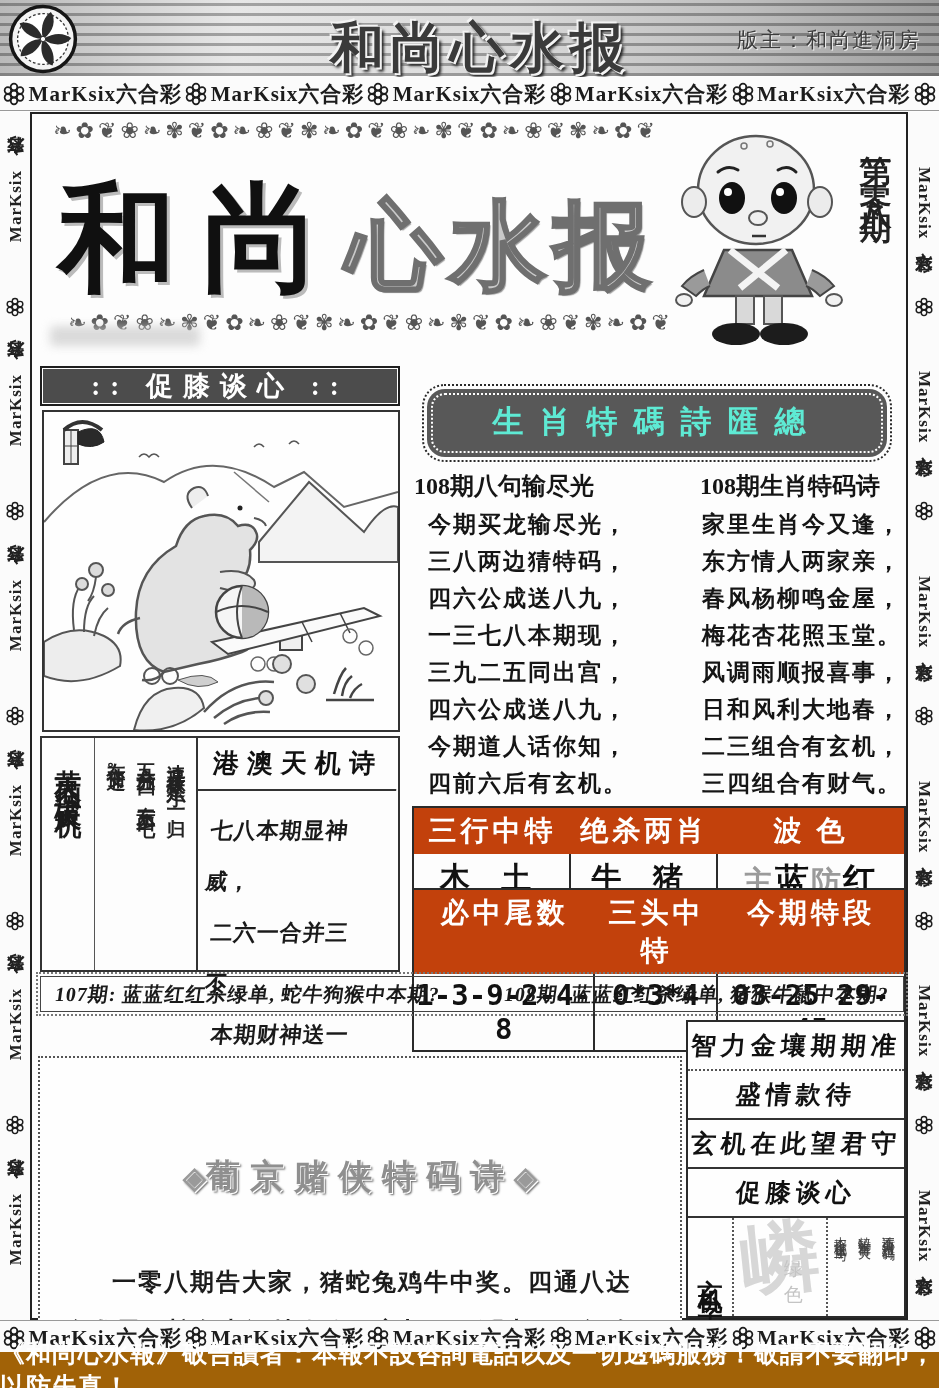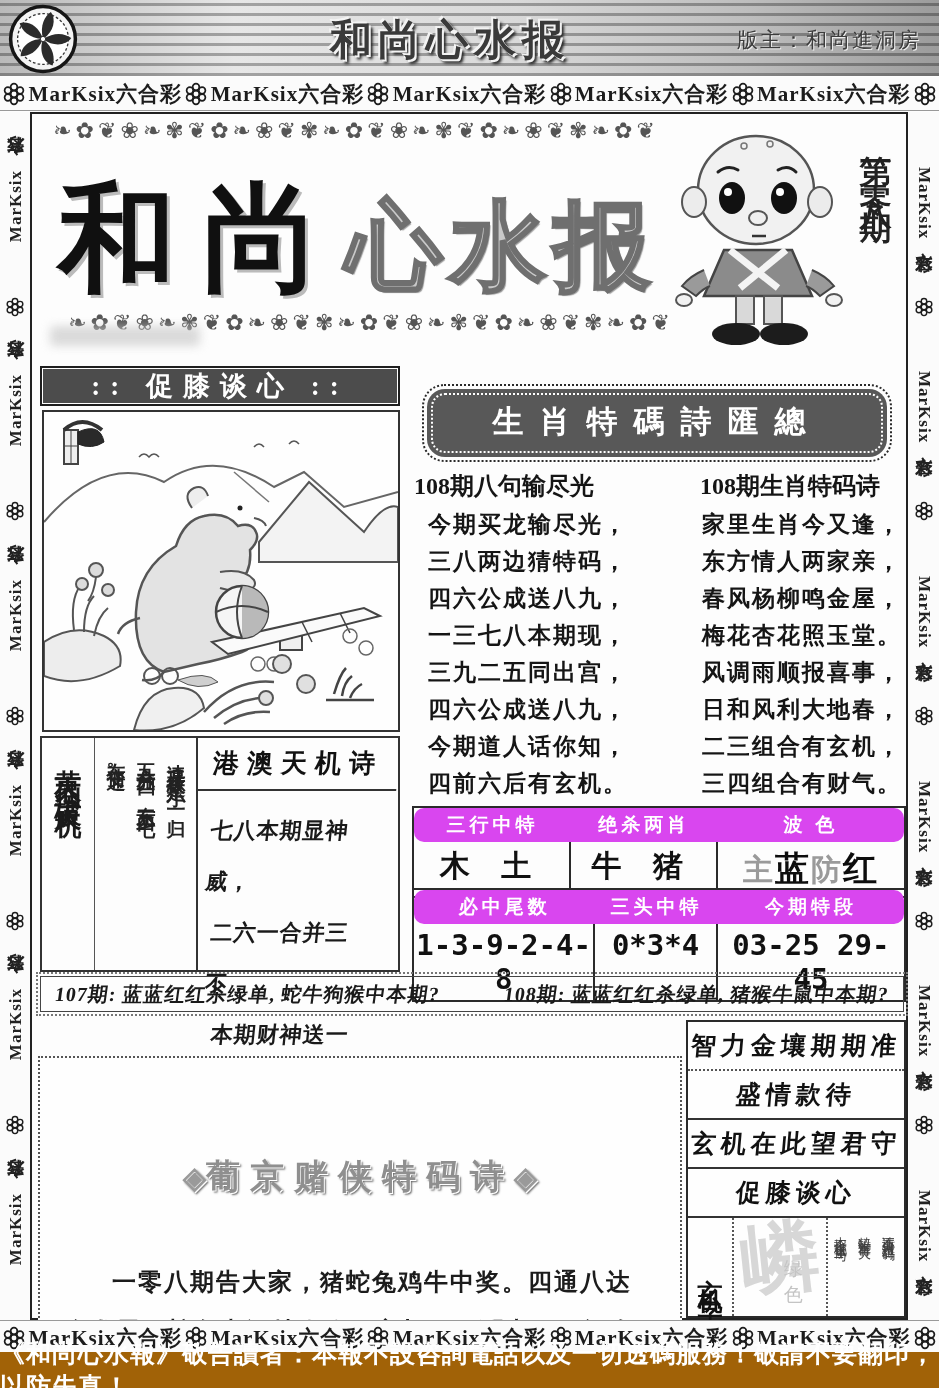--- a/index.html
+++ b/index.html
@@ -5,21 +5,21 @@
   * { margin:0; padding:0; box-sizing:border-box; }
   body { width:939px; height:1388px; background:#fdfdfd; font-family:"Liberation Serif", serif; overflow:hidden; }
   .page { position:relative; width:939px; height:1388px; background:#fdfdfd; }
 
   
   .banner { position:absolute; left:0; top:0; width:939px; height:76px;
     background:
       repeating-linear-gradient(0deg, rgba(0,0,0,.30) 0 3px, rgba(255,255,255,0) 3px 10px),
       linear-gradient(90deg,#b9b9b9,#e7e7e7 25%,#d9d9d9 55%,#bdbdbd 80%,#9c9c9c);
   }
-  .banner-title { position:absolute; left:330px; top:12px; font-size:42px; font-weight:bold; color:#3a3a3a;
+  .banner-title { position:absolute; left:330px; top:12px; font-size:54px; font-weight:bold; color:#3a3a3a;
     letter-spacing:6px; text-shadow:-2px -2px 0 #f3f3f3, 2px 2px 0 #f3f3f3, 4px 4px 3px #222; }
   .banner-pub { position:absolute; right:18px; top:26px; font-size:21px; color:#3c3c3c; letter-spacing:2px;
     text-shadow:1px 1px 0 #eee; }
   .logo { position:absolute; left:8px; top:4px; }
 
   
   .strip { position:absolute; left:0; width:939px; height:34px; background:#fbfbfb; display:flex;
     align-items:center; justify-content:space-evenly; }
   .strip-top { top:77px; border-bottom:1px solid #999; }
   .strip-bottom { top:1320px; border-top:1px solid #999; }
@@ -64,30 +64,30 @@
   .ga-box { border:2px solid #333; border-left:none; display:flex; flex-direction:column; }
   .ga-title { font-size:26px; font-weight:bold; text-align:center; letter-spacing:8px; color:#111;
     border-bottom:2px solid #333; padding:8px 0; transform:skewX(-4deg); }
   .ga-lines { padding:14px 10px; font-size:22px; font-weight:bold; color:#1a1a1a; }
   .ga-lines div { line-height:51px; transform:skewX(-6deg); letter-spacing:1px; }
 
   
   .zbadge-outer { border:2px dotted #2a2a2a; border-radius:22px; padding:3px; }
   .zbadge { background:#585858; border-radius:18px; padding:4px; }
   .zbadge-inner { border:2px dotted #fff; border-radius:14px; text-align:center;
-    font-size:31px; font-weight:bold; color:#ffffff; letter-spacing:16px; padding:6px 10px 8px; }
+    font-size:31px; font-weight:bold; color:#5eead4; letter-spacing:16px; padding:6px 10px 8px; }
 
   
   .poem { color:#151515; }
   .poem .ptitle { font-size:24px; font-weight:bold; line-height:40px; }
   .poem .pline { font-size:23px; font-weight:bold; line-height:37px; padding-left:14px; letter-spacing:2px; }
 
   
   .ltable { border:2px solid #2a2a2a; display:flex; flex-direction:column; }
-  .lt-head { display:flex; background:#d946ef; color:#fff; font-weight:bold; font-size:19px;border-radius:10px; }
+  .lt-head { display:flex; background:#c2410c; color:#fff; font-weight:bold; font-size:28px; }
   .lt-head > div { text-align:center; padding:4px 0; letter-spacing:4px; }
   .lt-vals { display:flex; background:#fdfdfd; font-weight:bold; font-size:30px; color:#111; }
   .lt-vals > div { text-align:center; padding:4px 0; border-right:2px solid #2a2a2a; letter-spacing:12px; }
   .lt-vals > div:last-child { border-right:none; }
   .c1 { width:32%; } .c2 { width:30%; } .c3 { width:38%; }
   .d1 { width:37%; } .d2 { width:25%; } .d3 { width:38%; }
   .wave-light { color:#9a9a9a; letter-spacing:2px; }
   .wave-dark { color:#0d0d0d; font-size:34px; letter-spacing:2px; }
   .numline { font-family:"DejaVu Sans Mono", monospace; letter-spacing:1px; font-size:29px; }
 

